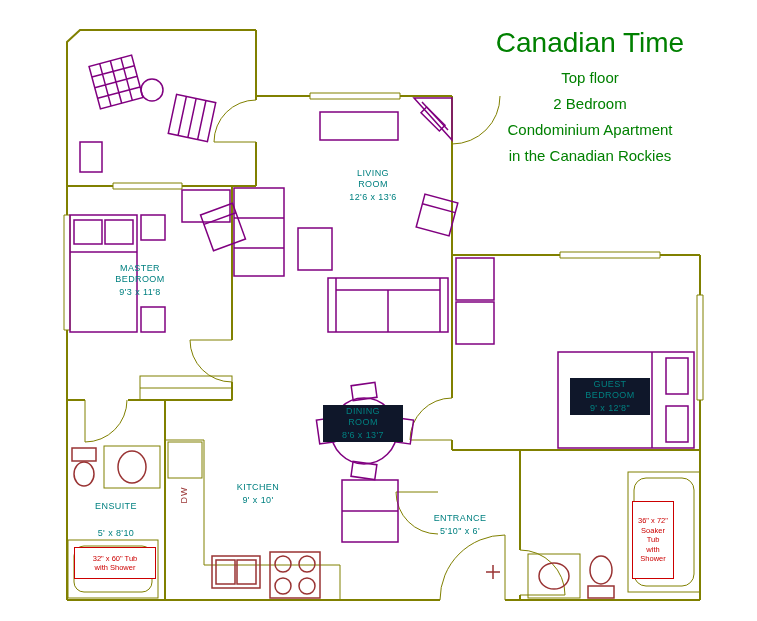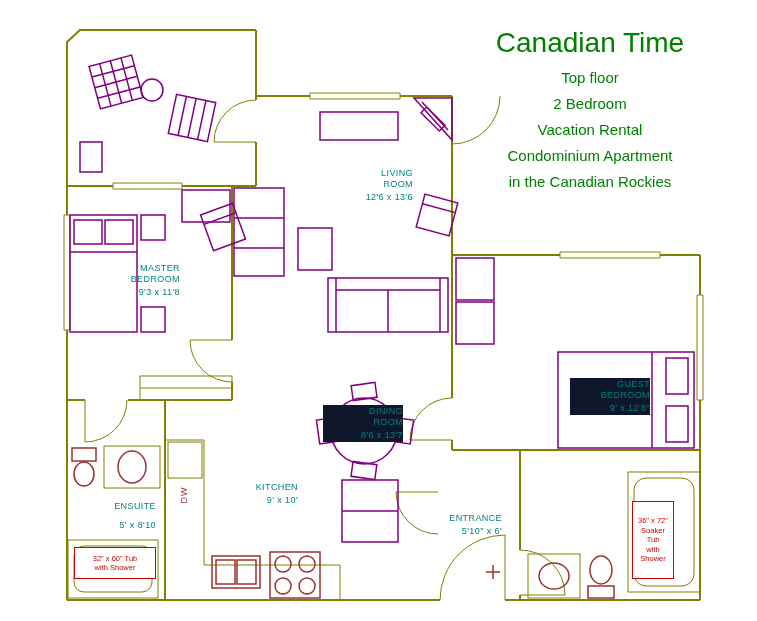--- a/index.html
+++ b/index.html
@@ -8,21 +8,21 @@
   }
   html,body{margin:0;padding:0;background:#fff;}
   #canvas{position:relative;width:757px;height:621px;background:#fff;overflow:hidden;
           font-family:"Liberation Sans",sans-serif;}
   #plan{position:absolute;left:0;top:0;}
   .w{stroke:var(--wall);stroke-width:2;fill:none;}
   .t{stroke:var(--wall);stroke-width:1;fill:none;}
   .d{stroke:var(--wall);stroke-width:1;fill:none;}
   .f{stroke:var(--furniture);stroke-width:1.5;fill:none;}
   .x{stroke:var(--fixture);stroke-width:1.5;fill:none;}
-  .rlabel{position:absolute;text-align:right;font-size:9px;line-height:11px;
+  .rlabel{position:absolute;text-align:center;font-size:9px;line-height:11px;
           color:var(--label);letter-spacing:.4px;}
   .rlabel .dims{margin-top:2px;}
   .rlabel.bg{background:#0f172a;padding:1px 0;}
   .tublabel{position:absolute;border:1px solid var(--tub_text);background:#fff;
             color:var(--tub_text);font-size:7.5px;line-height:9.5px;text-align:center;
             display:flex;flex-direction:column;justify-content:center;}
   .dw{position:absolute;font-size:9px;color:var(--fixture);text-align:center;
       letter-spacing:1px;transform:rotate(-90deg);}
   .titleblock{position:absolute;text-align:center;color:var(--title);}
   .main-title{font-size:28px;line-height:34px;margin-bottom:5px;color:var(--title);}
@@ -190,21 +190,21 @@
     <div class="dims">8'6 x 13'7</div>
   </div>
 
   <div class="rlabel" style="left:218px;top:482px;width:80px">
     <div>KITCHEN</div>
     <div class="dims">9' x 10'</div>
   </div>
 
   <div class="rlabel" style="left:76px;top:501px;width:80px">
     <div>ENSUITE</div>
-    <div class="dims" style="margin-top:8px">5' x 8'10</div>
+    <div class="dims" style="margin-top:16px">5' x 8'10</div>
   </div>
 
   <div class="rlabel" style="left:418px;top:513px;width:84px">
     <div>ENTRANCE</div>
     <div class="dims">5'10" x 6'</div>
   </div>
 
 
   <div class="dw" style="left:171px;top:490px;width:26px">DW</div>
 
@@ -218,18 +218,17 @@
     <div>Soaker</div>
     <div>Tub</div>
     <div>with</div>
     <div>Shower</div>
   </div>
 
   <div class="titleblock" style="left:438px;top:26px;width:304px">
     <div class="main-title">Canadian Time</div>
     <div class="sub">Top floor</div>
     <div class="sub">2 Bedroom</div>
-    <div class="sub">Vacation Rental</div>
     <div class="sub">Condominium Apartment</div>
     <div class="sub">in the Canadian Rockies</div>
   </div>
 
 </div>
 
 </body></html>

